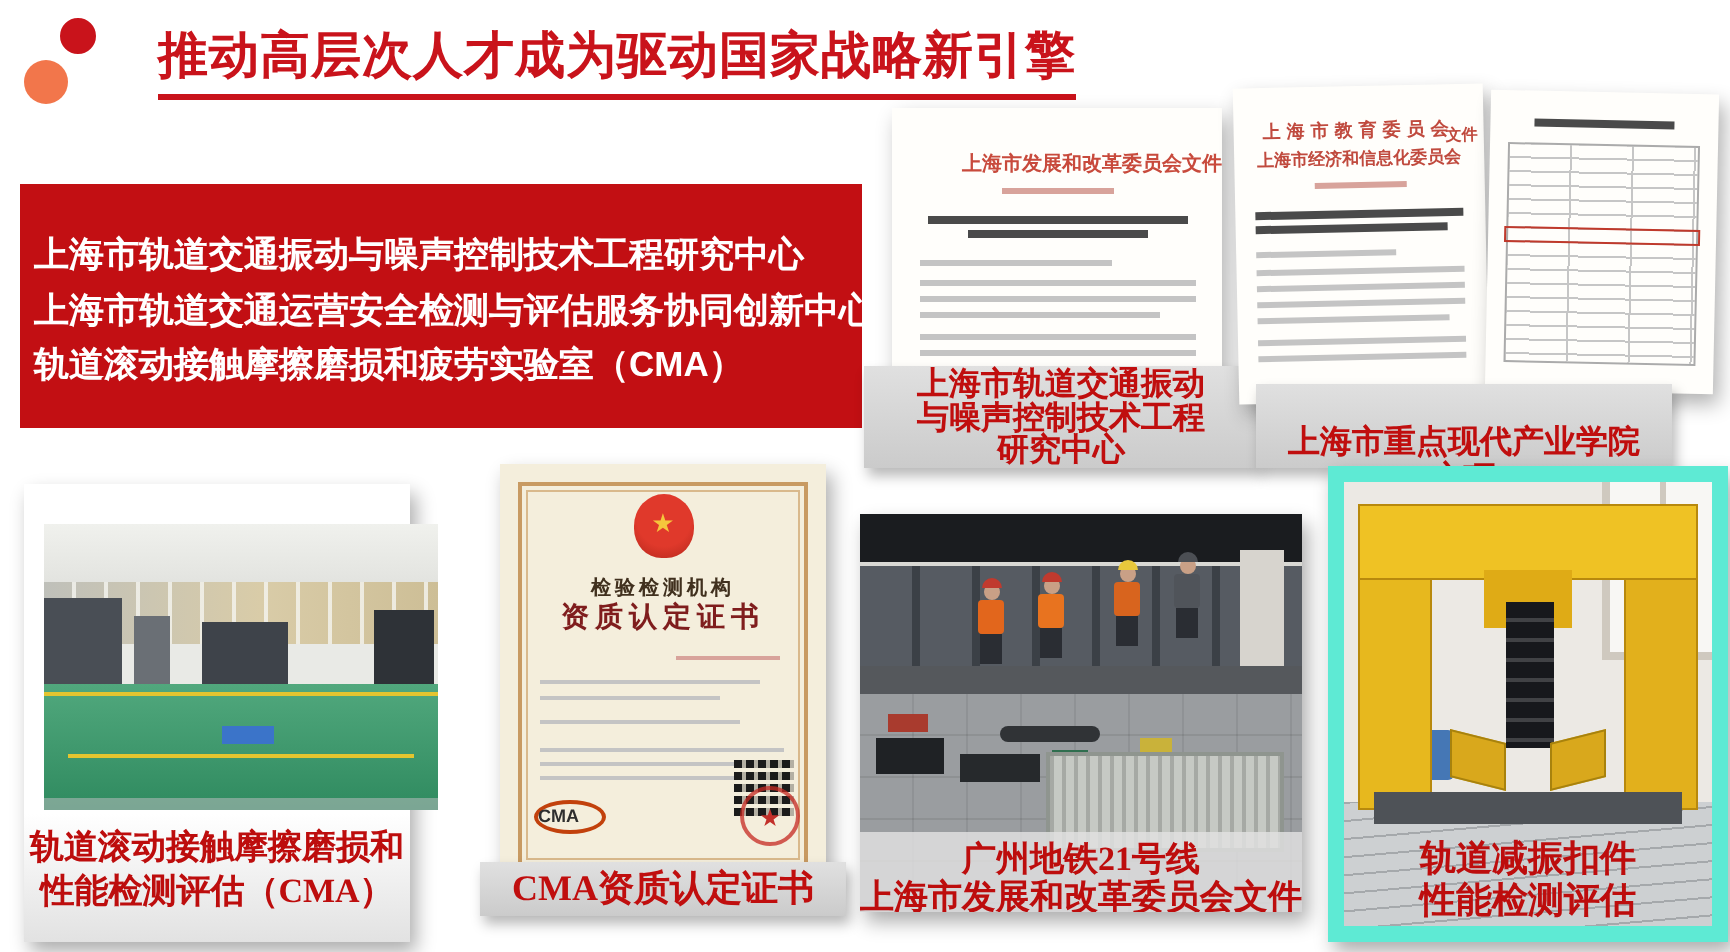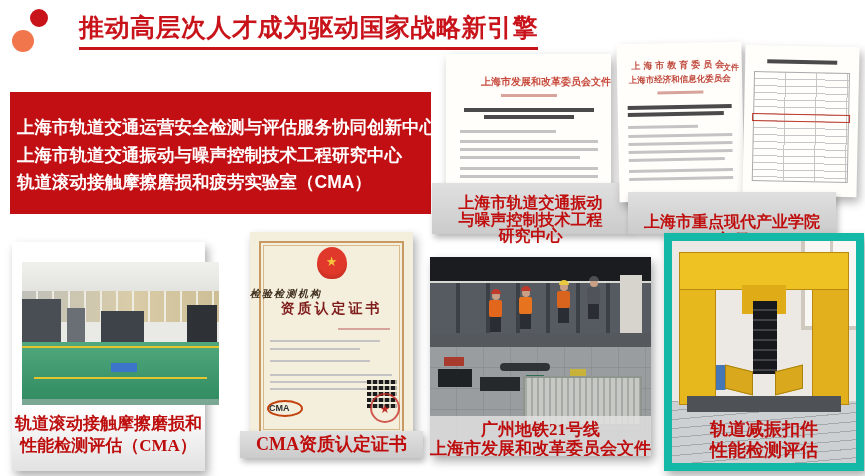--- a/index.html
+++ b/index.html
@@ -25,21 +25,21 @@
   .doc-page { position:absolute; background:#fffefb; box-shadow:3px 5px 10px rgba(0,0,0,.30); }
   .doc1 { left:446px; top:54px; width:165px; height:152px; }
   .doc1-header { margin-top:21px; text-align:right; color:#C84A3C; font-weight:bold;
     font-size:10px; white-space:nowrap; }
   .bar { position:absolute; background:#C4C4C4; height:3px; }
   .bar.dark { background:#4A4A4A; height:4px; }
   .bar.red { background:#D8A39B; }
   .caption-band { position:absolute; background:linear-gradient(180deg,#E0E0E0,#CBCBCB);
     box-shadow:2px 4px 6px rgba(0,0,0,.28); text-align:center; color:#C00E0E;
     font-weight:bold; font-family:"Liberation Serif", serif; }
-  .cap1 { left:432px; top:183px; width:197px; height:51px; font-size:16px; line-height:16.5px; padding-top:12px; }
+  .cap1 { left:432px; top:183px; width:197px; height:51px; font-size:16px; line-height:16.5px; padding-top:2px; }
   .cap2 { left:628px; top:192px; width:208px; height:42px; font-size:16px; line-height:18px; padding-top:21px; }
   .doc2a { left:618px; top:43px; width:125px; height:158px; transform:rotate(-1.2deg); }
   .doc2a-h1 { margin-top:16px; text-align:center; color:#C04A3E; font-weight:bold;
     font-size:9px; letter-spacing:3px; white-space:nowrap; }
   .doc2a-h2 { text-align:center; color:#C04A3E; font-weight:bold; font-size:8.5px;
     margin-top:2px; white-space:nowrap; }
   .doc2a-suffix { position:absolute; right:3px; top:20px; color:#C04A3E; font-size:8px; font-weight:bold; }
   .doc2b { left:744px; top:46px; width:114px; height:150px; transform:rotate(1.2deg); }
   .doc2b-table { position:absolute; left:9px; right:9px; top:26px; bottom:14px;
     border:1px solid #ABABAB;
@@ -74,22 +74,22 @@
   .card-caption { position:absolute; left:0; width:100%; text-align:center; color:#BD0D0D;
     font-weight:bold; font-family:"Liberation Serif", serif; font-size:17px; }
   
   .cert { left:250px; top:232px; width:163px; height:211px; background:#F4EEDC; }
   .cert-border { position:absolute; inset:9px; border:2px solid #C89A62; }
   .cert-border::after { content:""; position:absolute; inset:2px; border:1px solid #D9B98C; }
   .cert-emblem { position:absolute; left:50%; top:15px; transform:translateX(-50%);
     width:30px; height:32px; border-radius:50% 50% 46% 46%;
     background:radial-gradient(circle at 50% 40%, #E0392B 55%, #B3271C);
     color:#F5C63C; font-size:13px; text-align:center; line-height:30px; }
-  .cert-t1 { position:absolute; left:0; top:55px; width:100%; text-align:left;
-    color:#40301E; font-weight:bold; font-size:10px; letter-spacing:2px;font-style:italic; }
+  .cert-t1 { position:absolute; left:0; top:55px; width:100%; text-align:center;
+    color:#40301E; font-weight:bold; font-size:10px; letter-spacing:2px; }
   .cert-t2 { position:absolute; left:0; top:68px; width:100%; text-align:center;
     color:#7f1d1d; font-weight:bold; font-size:14px; letter-spacing:3px; }
   .cert-qr { position:absolute; right:16px; top:146px; width:30px; height:30px; background:#1B1B1B;
     background-image:repeating-linear-gradient(0deg, transparent 0 4px, #F4EEDC 4px 6px),
       repeating-linear-gradient(90deg, transparent 0 4px, rgba(244,238,220,.7) 4px 6px); }
   .cert-cma { position:absolute; left:17px; bottom:26px; width:36px; height:17px;
     border:2px solid #c2410c; border-radius:50%; text-align:left;
     font-size:9px; font-weight:bold; color:#2E2E2E; line-height:13px; }
   .cert-seal { position:absolute; right:13px; bottom:20px; width:30px; height:30px;
     border:2px solid rgba(198,40,34,.75); border-radius:50%; color:#C2302A;
@@ -114,21 +114,21 @@
     border-radius:5px 5px 0 0; background:var(--helmet); }
   .worker .vest { width:13px; height:17px; margin:0 auto; background:var(--vest); border-radius:2px; }
   .worker .legs { width:11px; height:15px; margin:0 auto; background:#2A2D33; }
   .eq { position:absolute; }
   .met-grate { position:absolute; left:42%; top:60%; width:54%; height:25%;
     background:#C6C9C4; border:2px solid #8F958F;
     background-image:repeating-linear-gradient(90deg, rgba(0,0,0,.16) 0 2px, transparent 2px 6px); }
   .met-capband { position:absolute; left:0; bottom:0; width:100%; height:40px;
     background:rgba(226,226,226,.82); }
   
-  .card-rig { left:664px; top:233px; width:200px; height:238px; background:#14b8a6; }
+  .card-rig { left:664px; top:233px; width:200px; height:238px; background:#5eead4; }
   .photo-rig { left:8px; top:8px; width:184px; height:222px; background:#ECE9E4; }
   .rig-window { position:absolute; right:0; top:0; width:30%; height:40%; background:#F8F7F4;
     border-left:4px solid #CFC9BF; border-bottom:4px solid #CFC9BF; }
   .rig-window::after { content:""; position:absolute; left:50%; top:0; width:3px; height:100%; background:#CFC9BF; }
   .rig-floor { position:absolute; left:0; bottom:0; width:100%; height:28%; background:#CDD0D2;
     background-image:repeating-linear-gradient(175deg, rgba(90,95,100,.35) 0 1px, transparent 1px 9px); }
   .rig-motor { position:absolute; left:13%; bottom:33%; width:17%; height:11%;
     background:#4577B5; border-radius:3px; }
   .rig-col { position:absolute; top:5%; width:20%; height:69%; background:#E7B81E;
     border:1px solid #B8890D; }
@@ -147,22 +147,22 @@
 </head>
 <body>
 
 <div id="stage">
 
   <div class="logo-ring"></div>
   <div class="logo-dot"></div>
   <div class="slide-title">推动高层次人才成为驱动国家战略新引擎</div>
 
   <div class="intro-box">
+    <div>上海市轨道交通振动与噪声控制技术工程研究中心</div>
     <div>上海市轨道交通运营安全检测与评估服务协同创新中心</div>
-    <div>上海市轨道交通振动与噪声控制技术工程研究中心</div>
     <div>轨道滚动接触摩擦磨损和疲劳实验室（CMA）</div>
   </div>
 
   <div class="doc-page doc1">
     <div class="doc1-header">上海市发展和改革委员会文件</div>
     <div class="bar red" style="left:55px; top:40px; width:56px;"></div>
     <div class="bar dark" style="left:18px; top:54px; width:130px;"></div>
     <div class="bar dark" style="left:38px; top:61px; width:90px;"></div>
     <div class="bar" style="left:14px; top:76px; width:96px;"></div>
     <div class="bar" style="left:14px; top:86px; width:138px;"></div>

